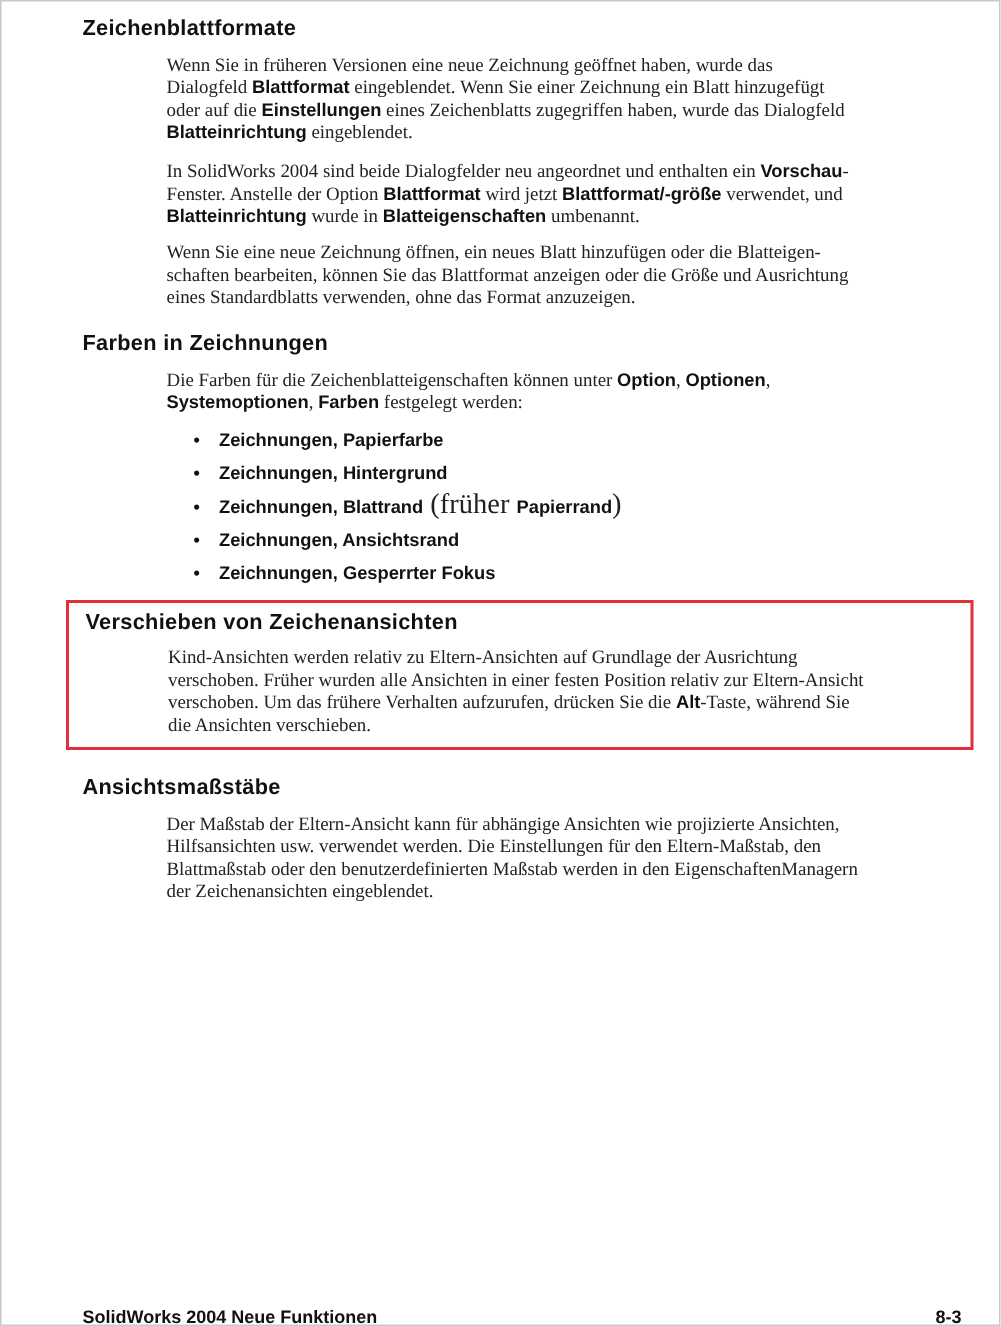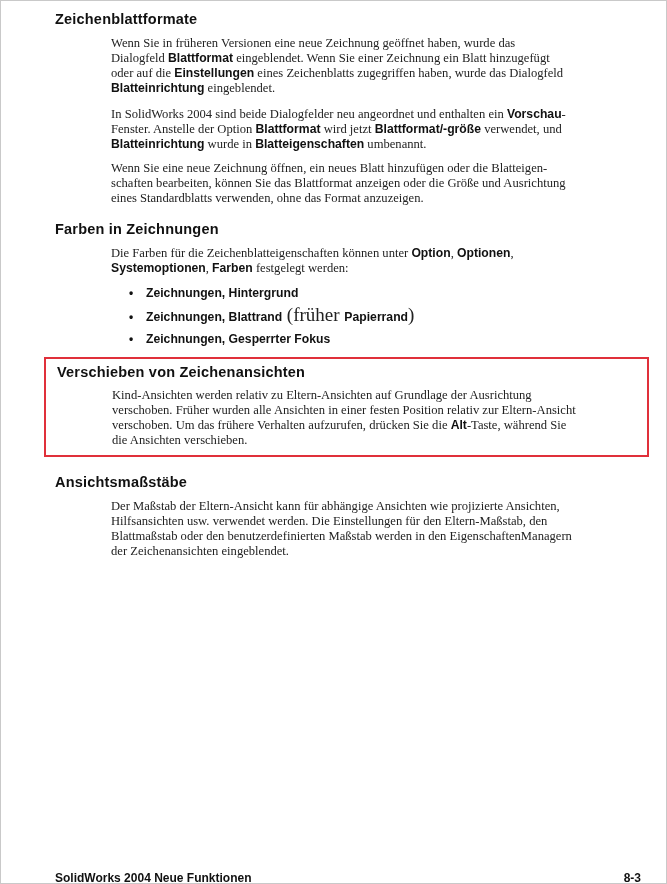--- a/index.html
+++ b/index.html
@@ -110,22 +110,24 @@
 Fenster. Anstelle der Option </span><span class="b">Blattformat</span><span> wird jetzt </span><span class="b">Blattformat/-größe</span><span> verwendet, und
 </span><span class="b">Blatteinrichtung</span><span> wurde in </span><span class="b">Blatteigenschaften</span><span> umbenannt.</span></p>
   <p class="body-p mt-para2"><span>Wenn Sie eine neue Zeichnung öffnen, ein neues Blatt hinzufügen oder die Blatteigen-
 schaften bearbeiten, können Sie das Blattformat anzeigen oder die Größe und Ausrichtung
 eines Standardblatts verwenden, ohne das Format anzuzeigen.</span></p>
 
   <h2 class="sec-heading h2">Farben in Zeichnungen</h2>
   <p class="body-p mt-first"><span>Die Farben für die Zeichenblatteigenschaften können unter </span><span class="b">Option</span><span>, </span><span class="b">Optionen</span><span>,
 </span><span class="b">Systemoptionen</span><span>, </span><span class="b">Farben</span><span> festgelegt werden:</span></p>
   <ul class="bullet-list">
+    <li><span class="blt">•</span><span class="li-text"><span class="b">Zeichnungen, Papierfarbe</span></span></li>
     <li><span class="blt">•</span><span class="li-text"><span class="b">Zeichnungen, Hintergrund</span></span></li>
     <li><span class="blt">•</span><span class="li-text"><span class="b">Zeichnungen, Blattrand</span><span class="r"> (früher </span><span class="b">Papierrand</span><span class="r">)</span></span></li>
+    <li><span class="blt">•</span><span class="li-text"><span class="b">Zeichnungen, Ansichtsrand</span></span></li>
     <li><span class="blt">•</span><span class="li-text"><span class="b">Zeichnungen, Gesperrter Fokus</span></span></li>
   </ul>
 
   <div class="highlight-box">
     <h2 class="sec-heading">Verschieben von Zeichenansichten</h2>
     <p class="body-p"><span>Kind-Ansichten werden relativ zu Eltern-Ansichten auf Grundlage der Ausrichtung
 verschoben. Früher wurden alle Ansichten in einer festen Position relativ zur Eltern-Ansicht
 verschoben. Um das frühere Verhalten aufzurufen, drücken Sie die </span><span class="b">Alt</span><span>-Taste, während Sie
 die Ansichten verschieben.</span></p>
   </div>

